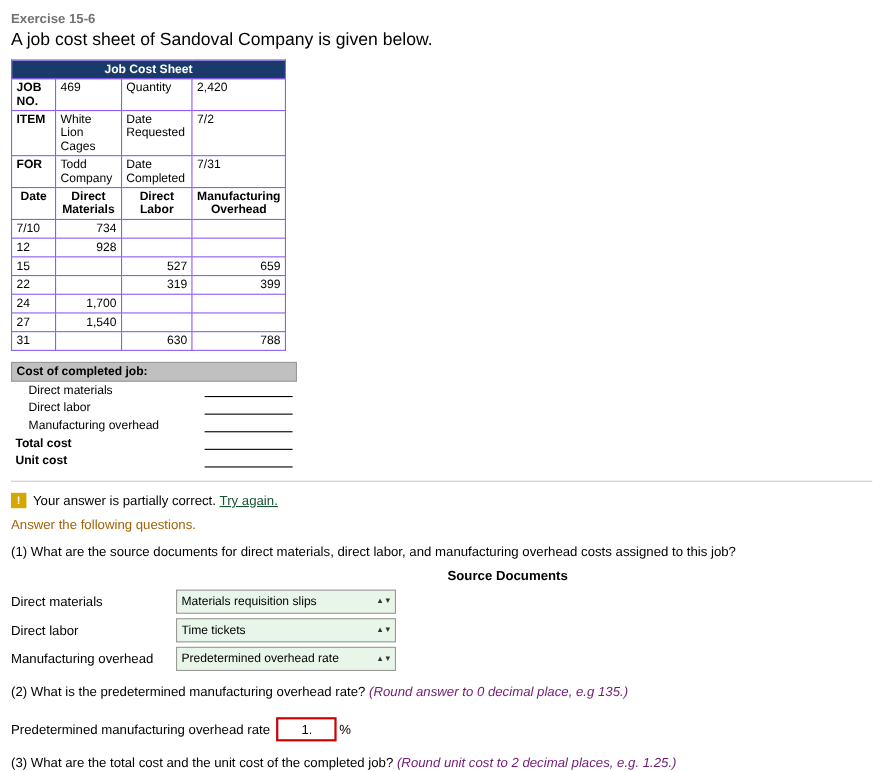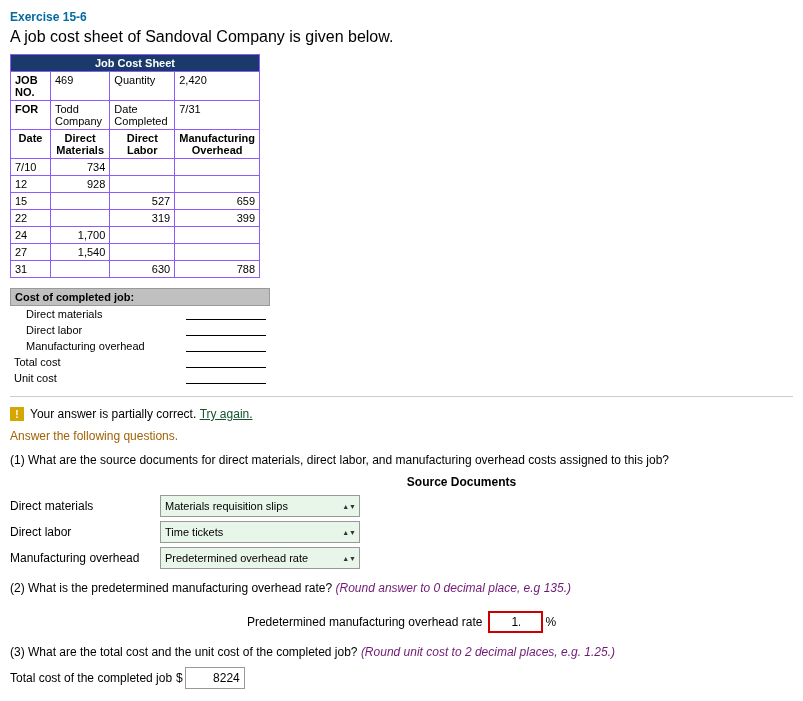--- a/index.html
+++ b/index.html
@@ -7,21 +7,21 @@
       font-family: Arial, sans-serif;
       font-size: 12px;
       background: #fff;
       color: #000;
       padding: 10px;
       width: 803px;
     }
 
     .exercise-title {
       font-weight: bold;
-      color: #0369a1;
+      color: #737373;
       font-size: 12px;
       margin-bottom: 4px;
     }
 
     .subtitle {
       font-size: 16px;
       margin-bottom: 8px;
     }
 
     
@@ -97,21 +97,21 @@
     }
 
     .cost-row .line {
       border-bottom: 1px solid #000;
       width: 80px;
       text-align: right;
     }
 
     .cost-row.total-row {
       padding-left: 4px;
-      font-weight: normal;
+      font-weight: bold;
     }
 
     
     .divider {
       border-top: 1px solid #ccc;
       margin: 10px 0;
     }
 
     
     .feedback-box {
@@ -214,21 +214,20 @@
     
     .question-section {
       margin-bottom: 12px;
     }
 
     .inline-input-row {
       display: flex;
       align-items: center;
       font-size: 12px;
       margin-top: 16px;
-      justify-content: center;
     }
 
     .inline-input-row .input-label {
       margin-right: 6px;
     }
 
     .outlined-input {
       border: 2px solid #cc0000;
       width: 55px;
       height: 22px;
@@ -287,20 +286,26 @@
     </thead>
     <tbody>
 
       <tr>
         <td class="label-cell">JOB NO.</td>
         <td>469</td>
         <td>Quantity</td>
         <td>2,420</td>
       </tr>
 
+      <tr>
+        <td class="label-cell">ITEM</td>
+        <td>White Lion Cages</td>
+        <td>Date Requested</td>
+        <td>7/2</td>
+      </tr>
 
       <tr>
         <td class="label-cell">FOR</td>
         <td>Todd Company</td>
         <td>Date Completed</td>
         <td>7/31</td>
       </tr>
 
       <tr class="col-headers">
         <td>Date</td>

